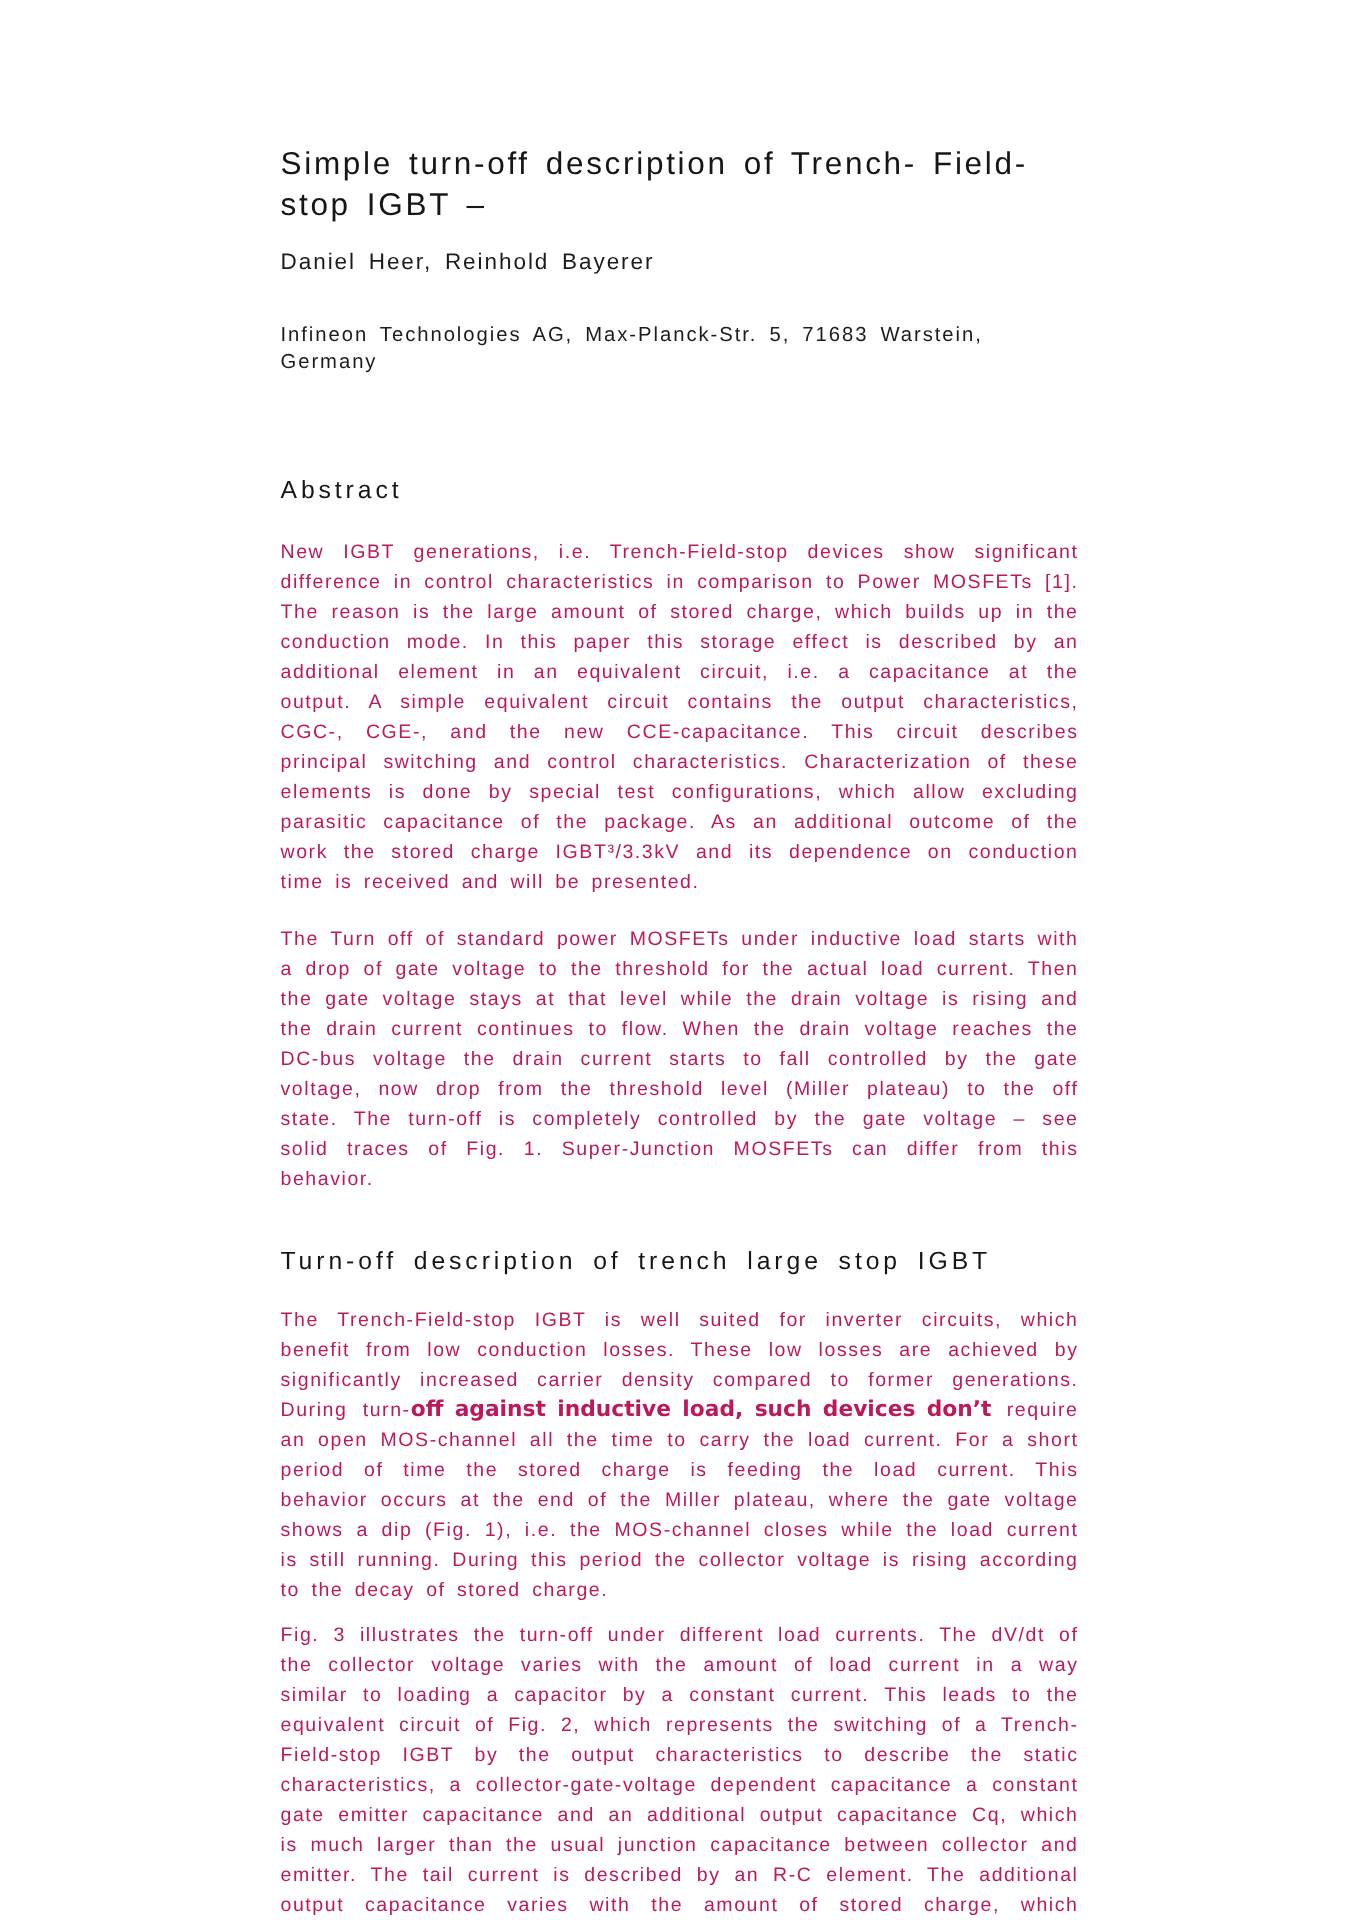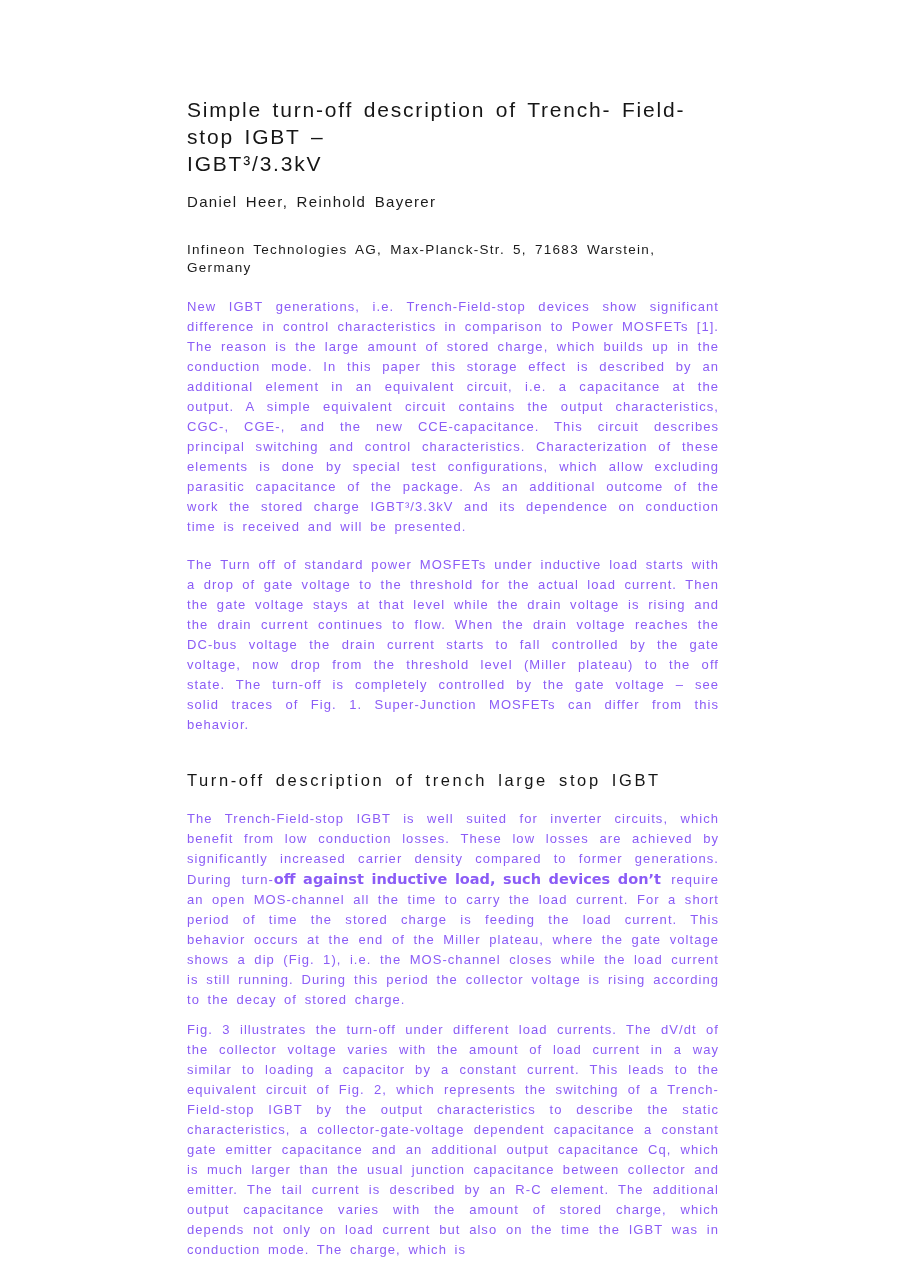--- a/index.html
+++ b/index.html
@@ -55,48 +55,48 @@
   .h-abstract   { margin-top: 66px; }
   .h-intro      { margin-top: 42px; }
   .h-turnoff    { margin-top: 34px; }
   .body-text {
     margin: 0;
     font-size: 13px;
     line-height: 20px;
     letter-spacing: 1.05px;
     word-spacing: 3px;
     text-align: justify;
-    color: #8b5cf6;
+    color: #be185d;
   }
   .p-first  { margin-top: 20px; }
   .p-next   { margin-top: 18px; }
   .p-follow { margin-top: 10px; }
   
   .alt-font {
     font-family: "DejaVu Sans", sans-serif;
     font-size: 14.5px;
     letter-spacing: 0;
     word-spacing: normal;
     font-weight: bold;
   }
 </style>
 </head>
 <body>
 
 <div class="page">
 
   <h1 class="title">
     <span class="title-line">Simple turn-off description of Trench- Field-stop IGBT –</span>
-    <span class="title-line">IGBT³/3.3kV</span>
   </h1>
 
   <div class="authors">Daniel Heer, Reinhold Bayerer</div>
 
   <div class="affiliation">Infineon Technologies AG, Max-Planck-Str. 5, 71683 Warstein, Germany</div>
 
+  <h2 class="section-heading h-abstract">Abstract</h2>
 
   <p class="body-text p-first">New IGBT generations, i.e. Trench-Field-stop devices show significant difference in control characteristics in comparison to Power MOSFETs [1]. The reason is the large amount of stored charge, which builds up in the conduction mode. In this paper this storage effect is described by an additional element in an equivalent circuit, i.e. a capacitance at the output. A simple equivalent circuit contains the output characteristics, CGC-, CGE-, and the new CCE-capacitance. This circuit describes principal switching and control characteristics. Characterization of these elements is done by special test configurations, which allow excluding parasitic capacitance of the package. As an additional outcome of the work the stored charge IGBT³/3.3kV and its dependence on conduction time is received and will be presented.</p>
 
 
   <p class="body-text p-next">The Turn off of standard power MOSFETs under inductive load starts with a drop of gate voltage to the threshold for the actual load current. Then the gate voltage stays at that level while the drain voltage is rising and the drain current continues to flow. When the drain voltage reaches the DC-bus voltage the drain current starts to fall controlled by the gate voltage, now drop from the threshold level (Miller plateau) to the off state. The turn-off is completely controlled by the gate voltage – see solid traces of Fig. 1. Super-Junction MOSFETs can differ from this behavior.</p>
 
   <h2 class="section-heading h-turnoff">Turn-off description of trench large stop IGBT</h2>
 
   <p class="body-text p-next"><span>The Trench-Field-stop IGBT is well suited for inverter circuits, which benefit from low conduction losses. These low losses are achieved by significantly increased carrier density compared to former generations. During turn-</span><span class="alt-font">off against inductive load, such devices don’t</span><span> require an open MOS-channel all the time to carry the load current. For a short period of time the stored charge is feeding the load current. This behavior occurs at the end of the Miller plateau, where the gate voltage shows a dip (Fig. 1), i.e. the MOS-channel closes while the load current is still running. During this period the collector voltage is rising according to the decay of stored charge.</span></p>
 

